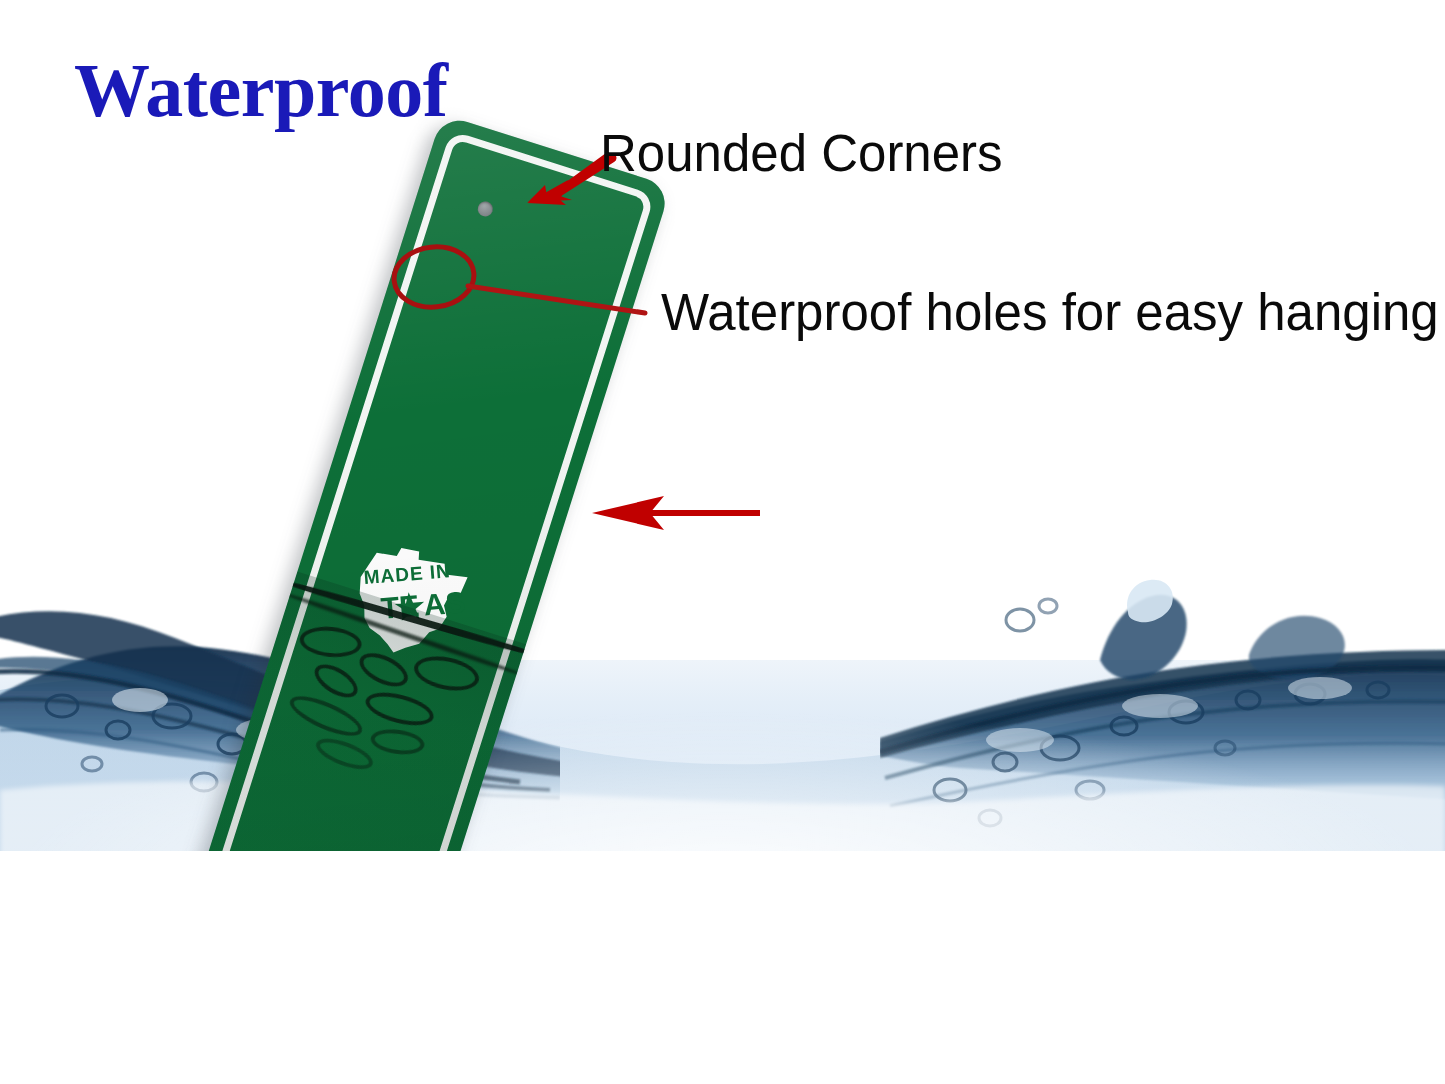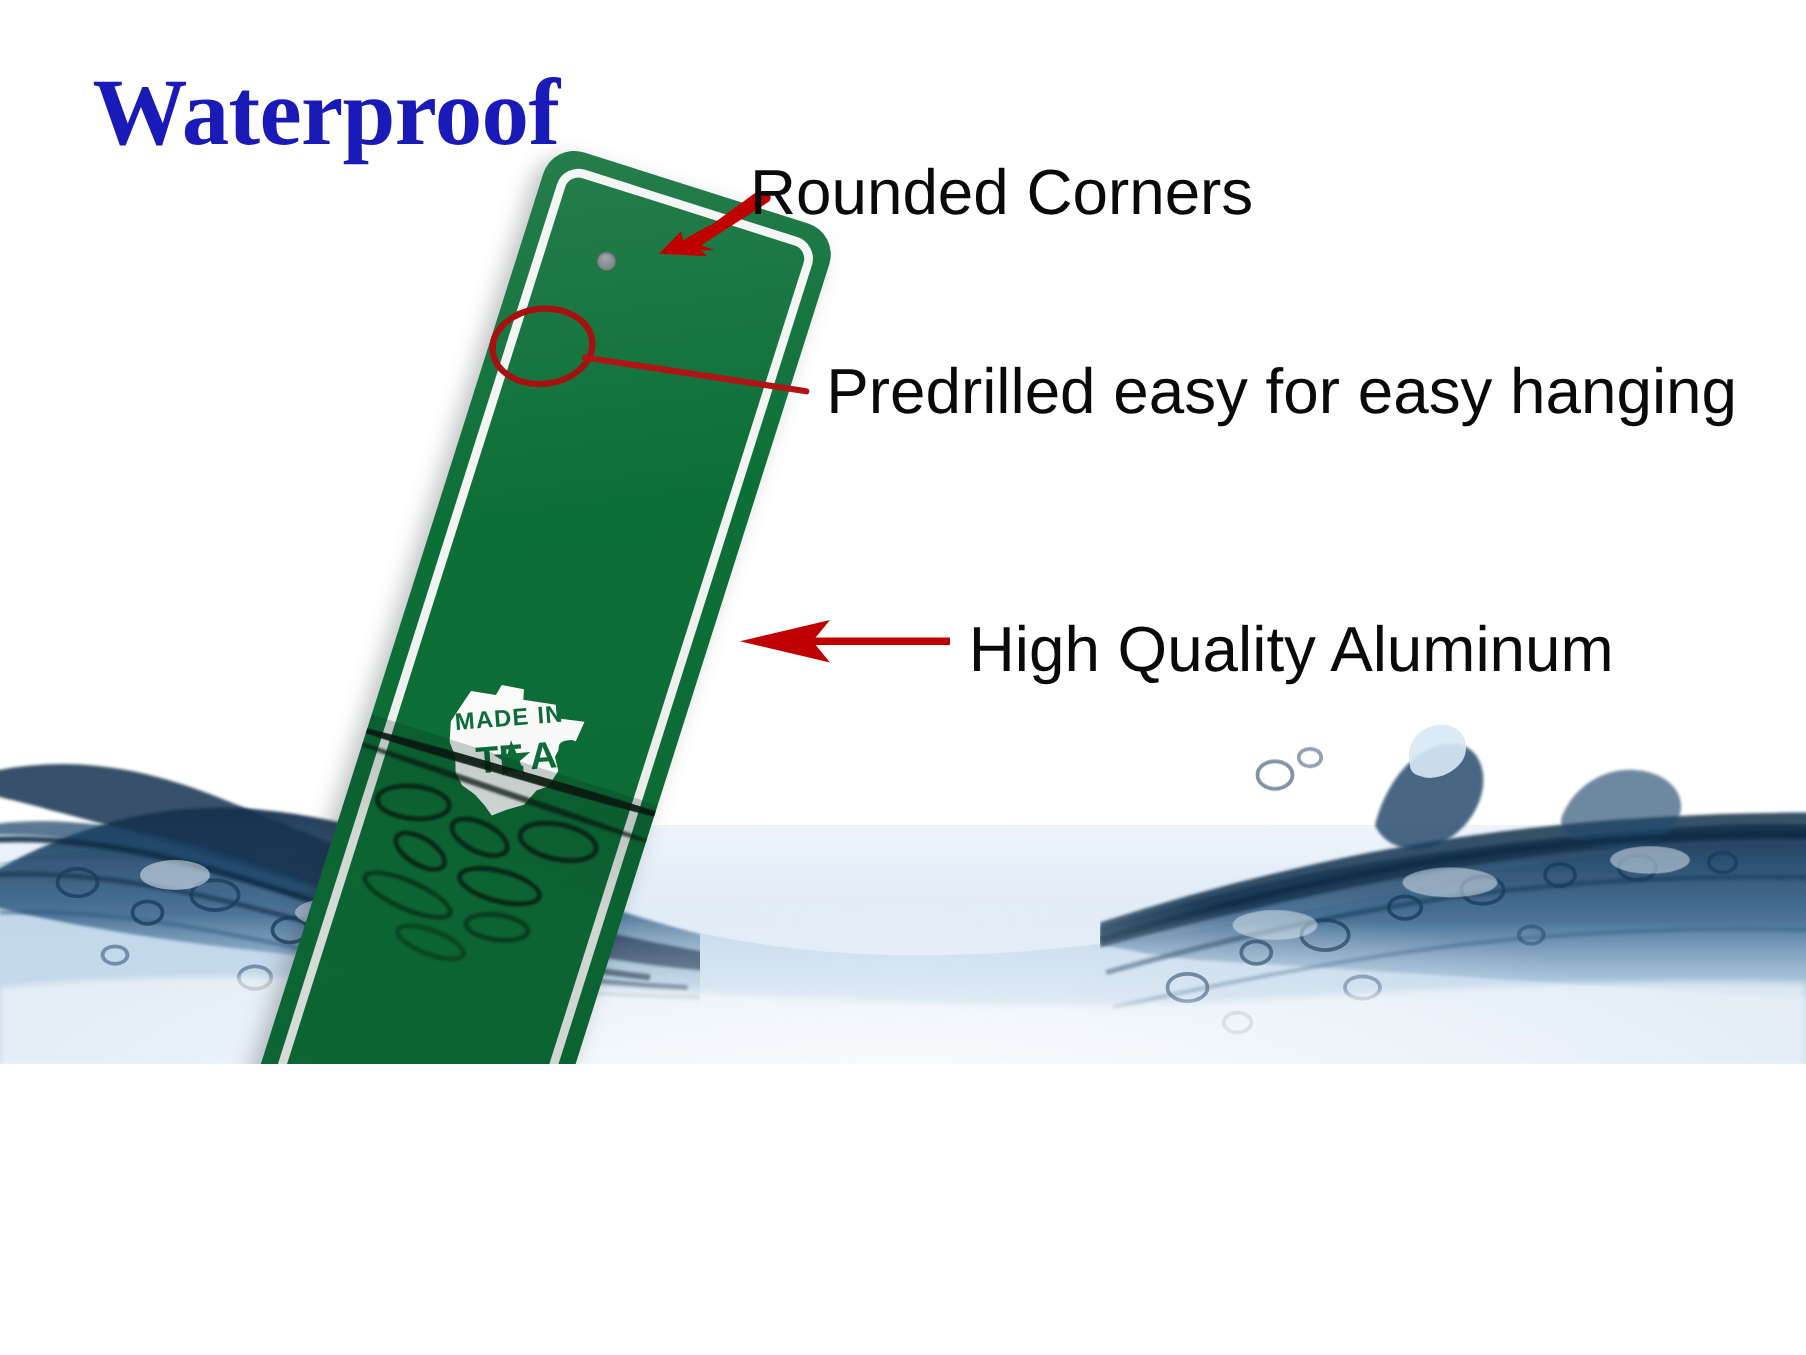--- a/index.html
+++ b/index.html
@@ -269,16 +269,15 @@
     <ellipse cx="434" cy="277" rx="40" ry="30" transform="rotate(-6 434 277)" fill="none" stroke="#a81010" stroke-width="5"></ellipse>
     <path d="M468,286 L645,313" stroke="#b01414" stroke-width="5" stroke-linecap="round"></path>
 
     <g>
       <path d="M640,513 L760,513" stroke="#c00000" stroke-width="6" stroke-linecap="butt"></path>
       <path d="M592,513 L664,496 L650,513 L664,530 Z" fill="#c00000"></path>
     </g>
   </svg>
 
   <div class="callout" id="lbl-rounded">Rounded Corners</div>
-  <div class="callout" id="lbl-holes">Predrilled easy for easy hanging</div>
-  <div class="callout" id="lbl-alum">High Quality Aluminum</div>
+  <div class="callout" id="lbl-holes">Waterproof holes for easy hanging</div>
 
 </div>
 
 </body></html>

